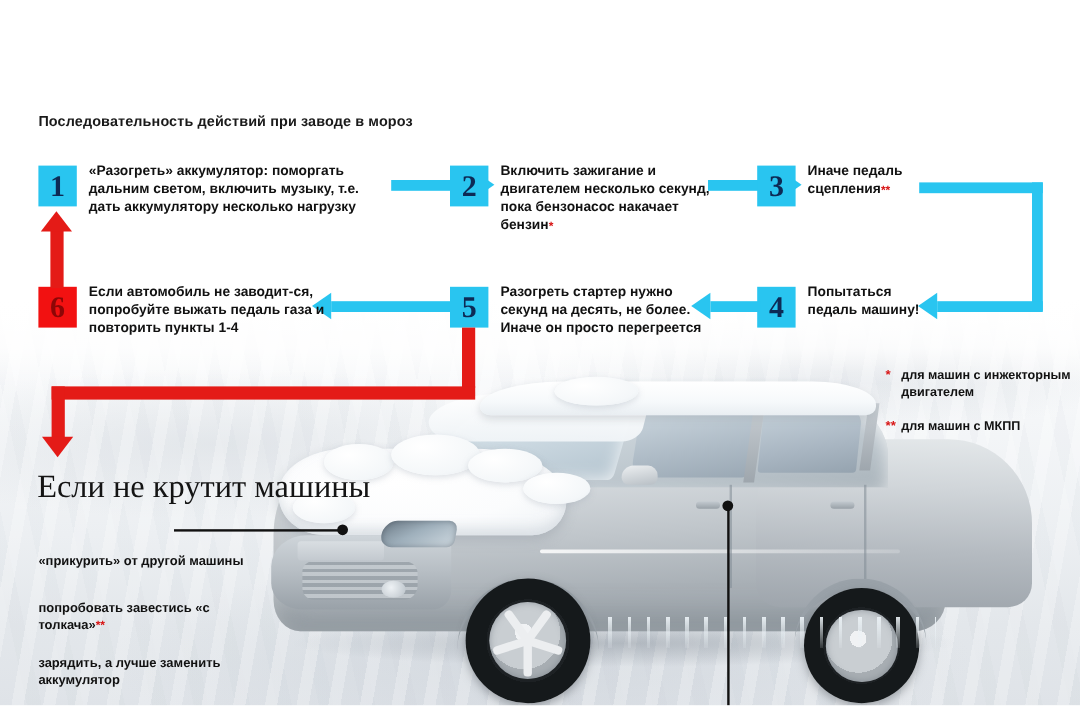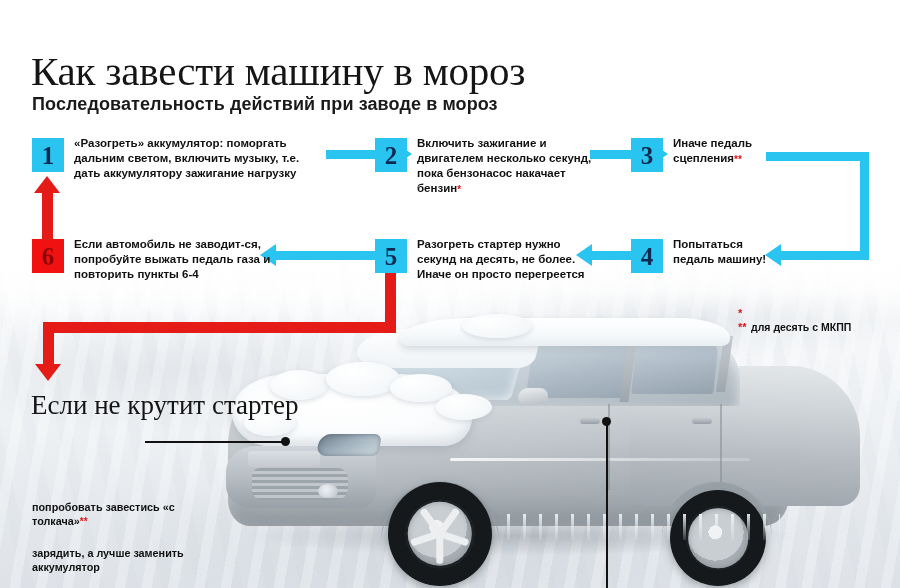--- a/index.html
+++ b/index.html
@@ -208,21 +208,21 @@
 
   
   .title {
     position:absolute; left:31px; top:20px;
     font-family: "Liberation Serif", serif;
     font-size: 41px; font-weight: 400; color:#151515;
     letter-spacing:-.2px; white-space:nowrap;
   }
   .subtitle {
     position:absolute; left:32px; top:94px;
-    font-size: 18px; font-weight: 700; color:#1a1a1a;
+    font-size: 12px; font-weight: 700; color:#1a1a1a;
     letter-spacing:.1px; white-space:nowrap;
   }
 
   
   .step { position:absolute; }
   .badge {
     position:absolute; left:0; top:0;
     width:32px; height:34px;
     display:flex; align-items:center; justify-content:center;
     font-family:"Liberation Serif", serif;
@@ -328,26 +328,25 @@
         <div class="spoke" style="transform:translate(-50%,0) rotate(216deg);"></div>
         <div class="spoke" style="transform:translate(-50%,0) rotate(288deg);"></div>
       </div>
     </div>
     <div class="wheel rear">
       <div class="rim"></div>
     </div>
     <div class="icicles"></div>
   </div>
 
-  <h1 class="title">Как завести машину в мороз</h1>
   <div class="subtitle">Последовательность действий при заводе в мороз</div>
 
   <div class="step" style="left:32px; top:138px;">
     <div class="badge cyan">1</div>
-    <div class="step-text wide">«Разогреть» аккумулятор: поморгать дальним светом, включить музыку, т.е. дать аккумулятору зажигание нагрузку</div>
+    <div class="step-text wide">«Разогреть» аккумулятор: поморгать дальним светом, включить музыку, т.е. дать аккумулятору несколько нагрузку</div>
   </div>
 
   <div class="hbar" style="left:326px; top:150px; width:70px;"></div>
   <div class="ahead right" style="left:396px; top:143px;"></div>
 
   <div class="step" style="left:375px; top:138px;">
     <div class="badge cyan">2</div>
     <div class="step-text mid"><span>Включить зажигание и двигателем несколько секунд, пока бензонасос накачает бензин</span><span class="fn">*</span></div>
   </div>
 
@@ -375,43 +374,45 @@
   <div class="step" style="left:375px; top:239px;">
     <div class="badge cyan">5</div>
     <div class="step-text mid">Разогреть стартер нужно секунд на десять, не более. Иначе он просто перегреется</div>
   </div>
 
   <div class="hbar" style="left:276px; top:251px; width:99px;"></div>
   <div class="ahead left" style="left:260px; top:244px;"></div>
 
   <div class="step" style="left:32px; top:239px;">
     <div class="badge red">6</div>
-    <div class="step-text wide">Если автомобиль не заводит-ся, попробуйте выжать педаль газа и повторить пункты 6-4</div>
+    <div class="step-text wide">Если автомобиль не заводит-ся, попробуйте выжать педаль газа и повторить пункты 1-4</div>
   </div>
 
   <div class="rbar-v" style="left:42px; top:192px; height:48px;"></div>
   <div class="rhead up" style="left:34px; top:176px;"></div>
 
   <div class="rbar-v" style="left:385px; top:273px; height:50px;"></div>
   <div class="rbar-h" style="left:43px;  top:322px; width:353px;"></div>
   <div class="rbar-v" style="left:43px;  top:322px; height:44px;"></div>
   <div class="rhead down" style="left:35px; top:364px;"></div>
 
   <div class="footnotes">
     <div class="fnote">
       <span class="mark">*</span>
+      <span>для машин с инжекторным двигателем</span>
     </div>
     <div class="fnote">
       <span class="mark">**</span>
-      <span>для десять с МКПП</span>
+      <span>для машин с МКПП</span>
     </div>
   </div>
 
-  <div class="big-head">Если не крутит стартер</div>
-
+  <div class="big-head">Если не крутит машины</div>
+
+  <div class="tip t1">«прикурить» от другой машины</div>
   <div class="tip t3">зарядить, а лучше заменить аккумулятор</div>
   <div class="tip t2"><span>попробовать завестись «с толкача»</span><span class="fn">**</span></div>
 
   <div class="leader-h" style="left:145px; top:441px; width:140px;"></div>
   <div class="dot" style="left:281px; top:437px;"></div>
 
   <div class="leader-v" style="left:606px; top:425px; height:163px;"></div>
   <div class="dot" style="left:602px; top:417px;"></div>
 
 </div>

